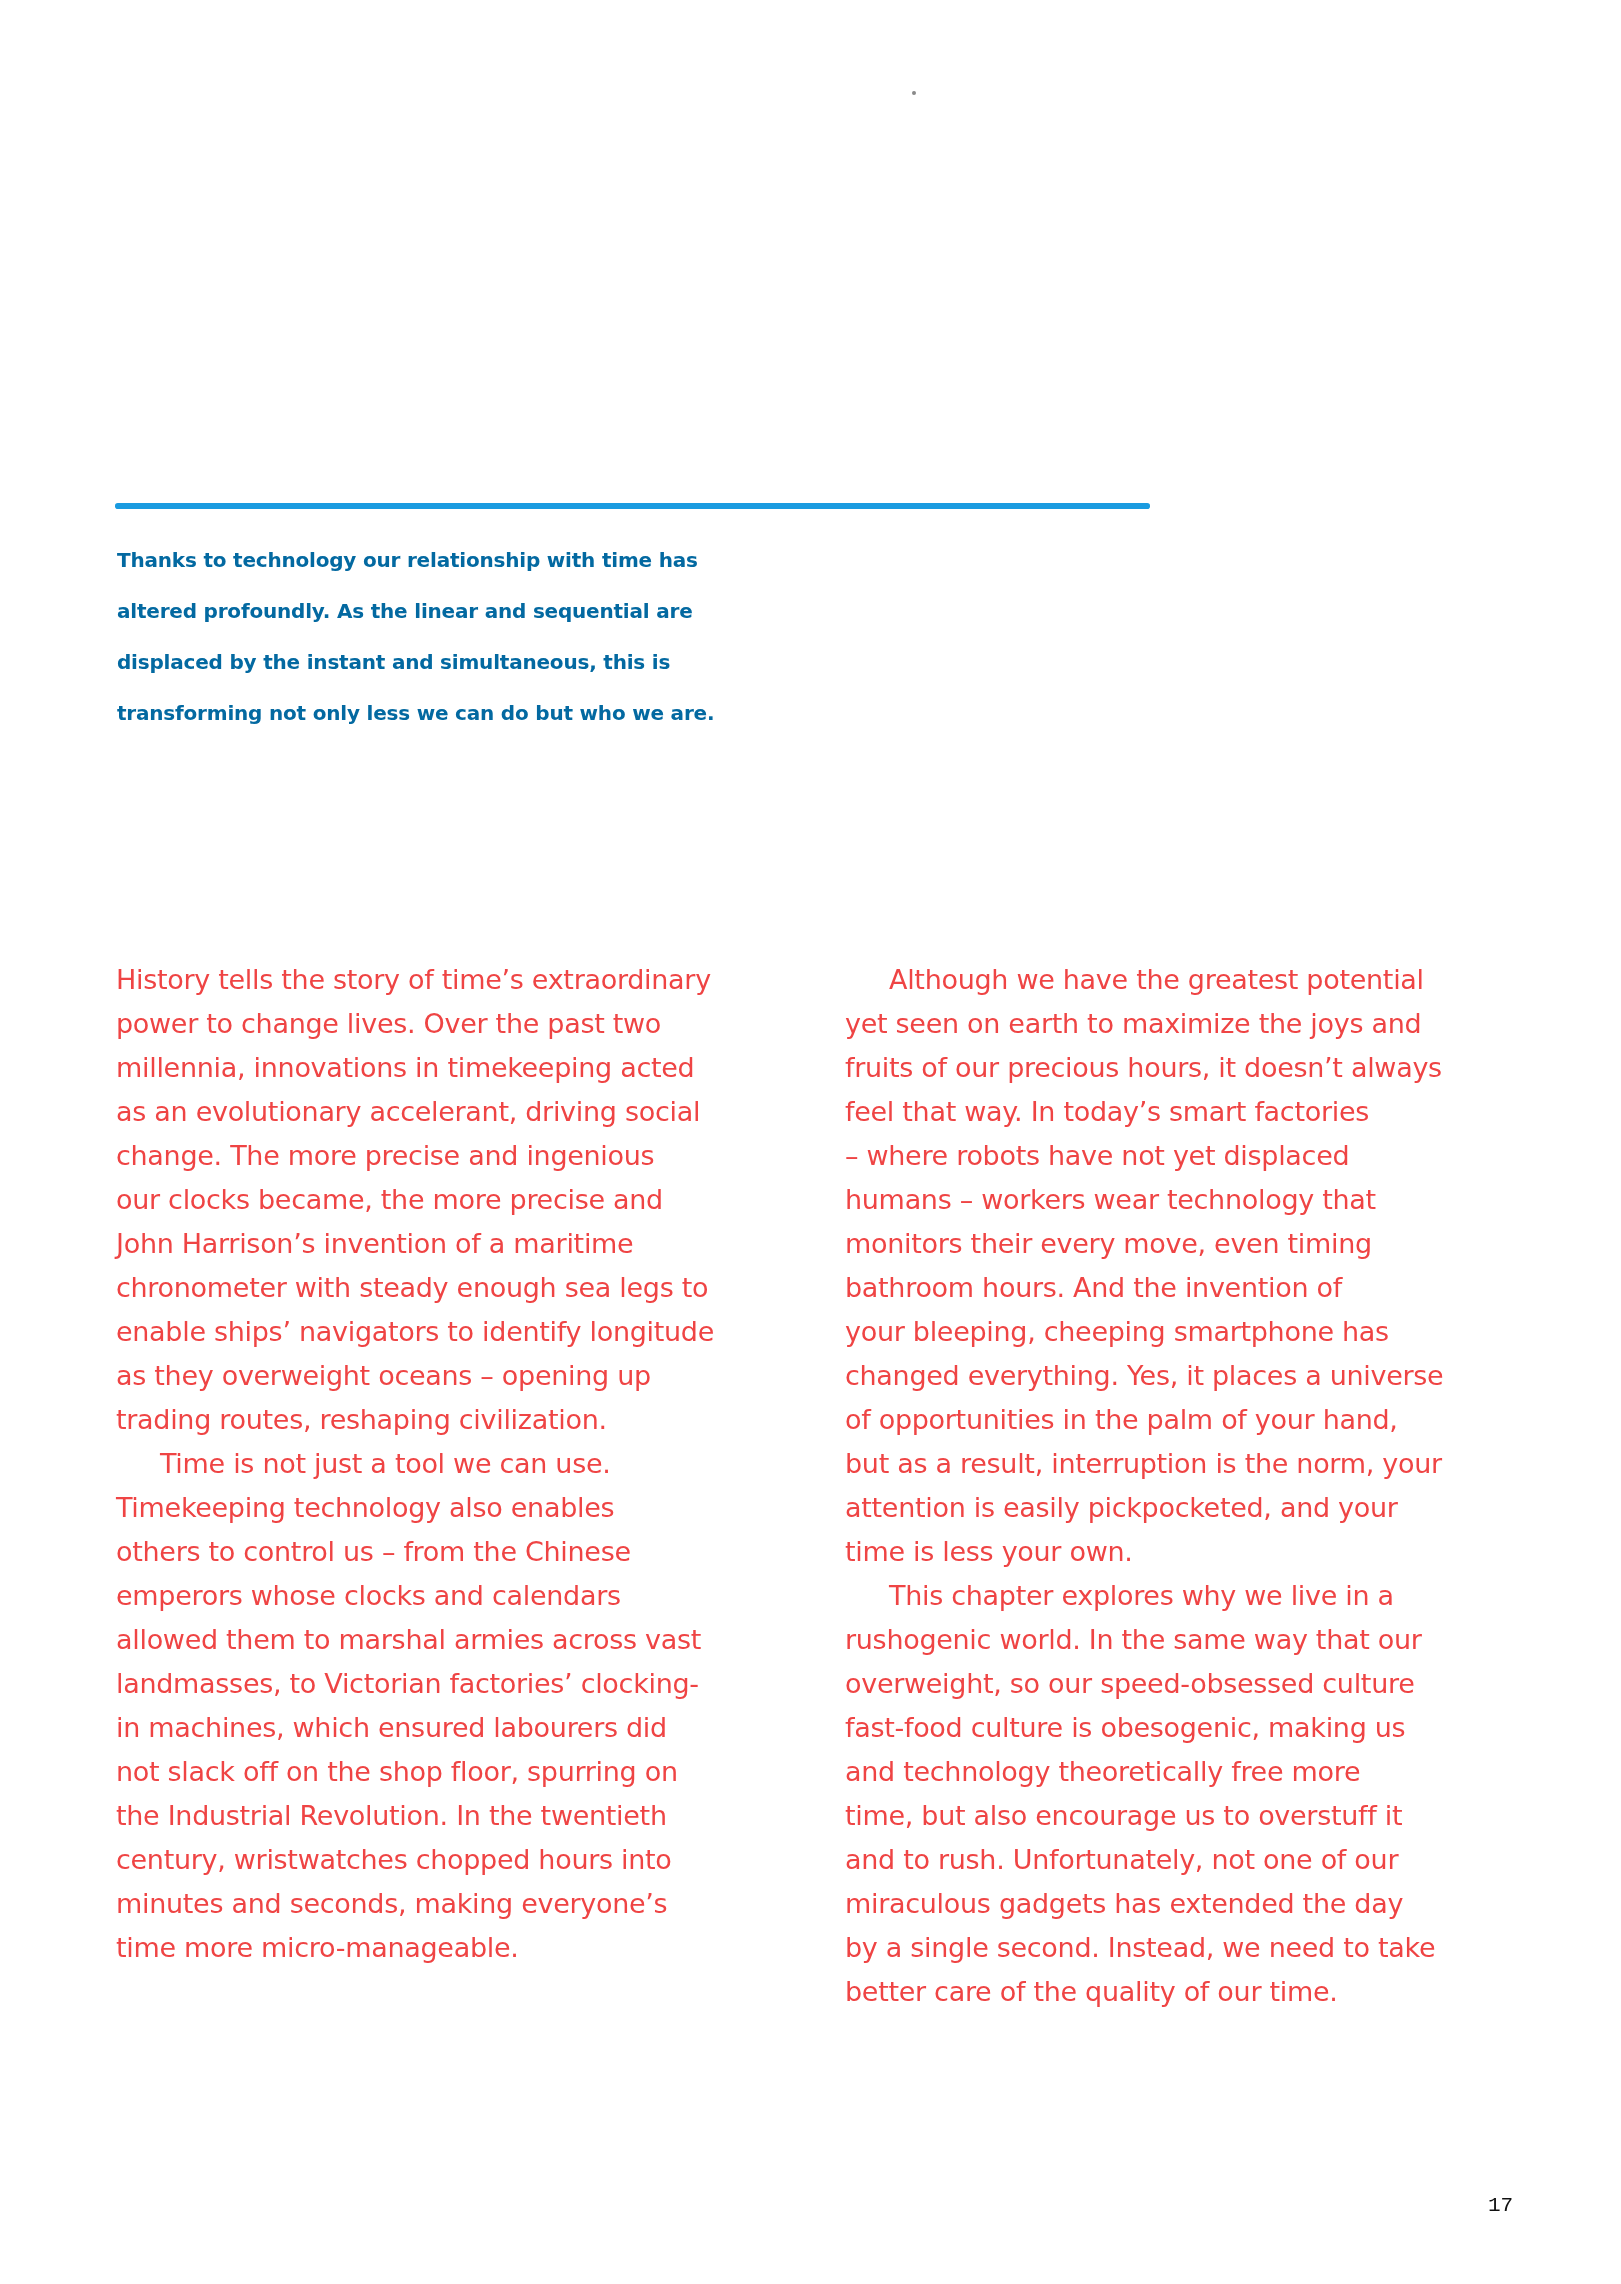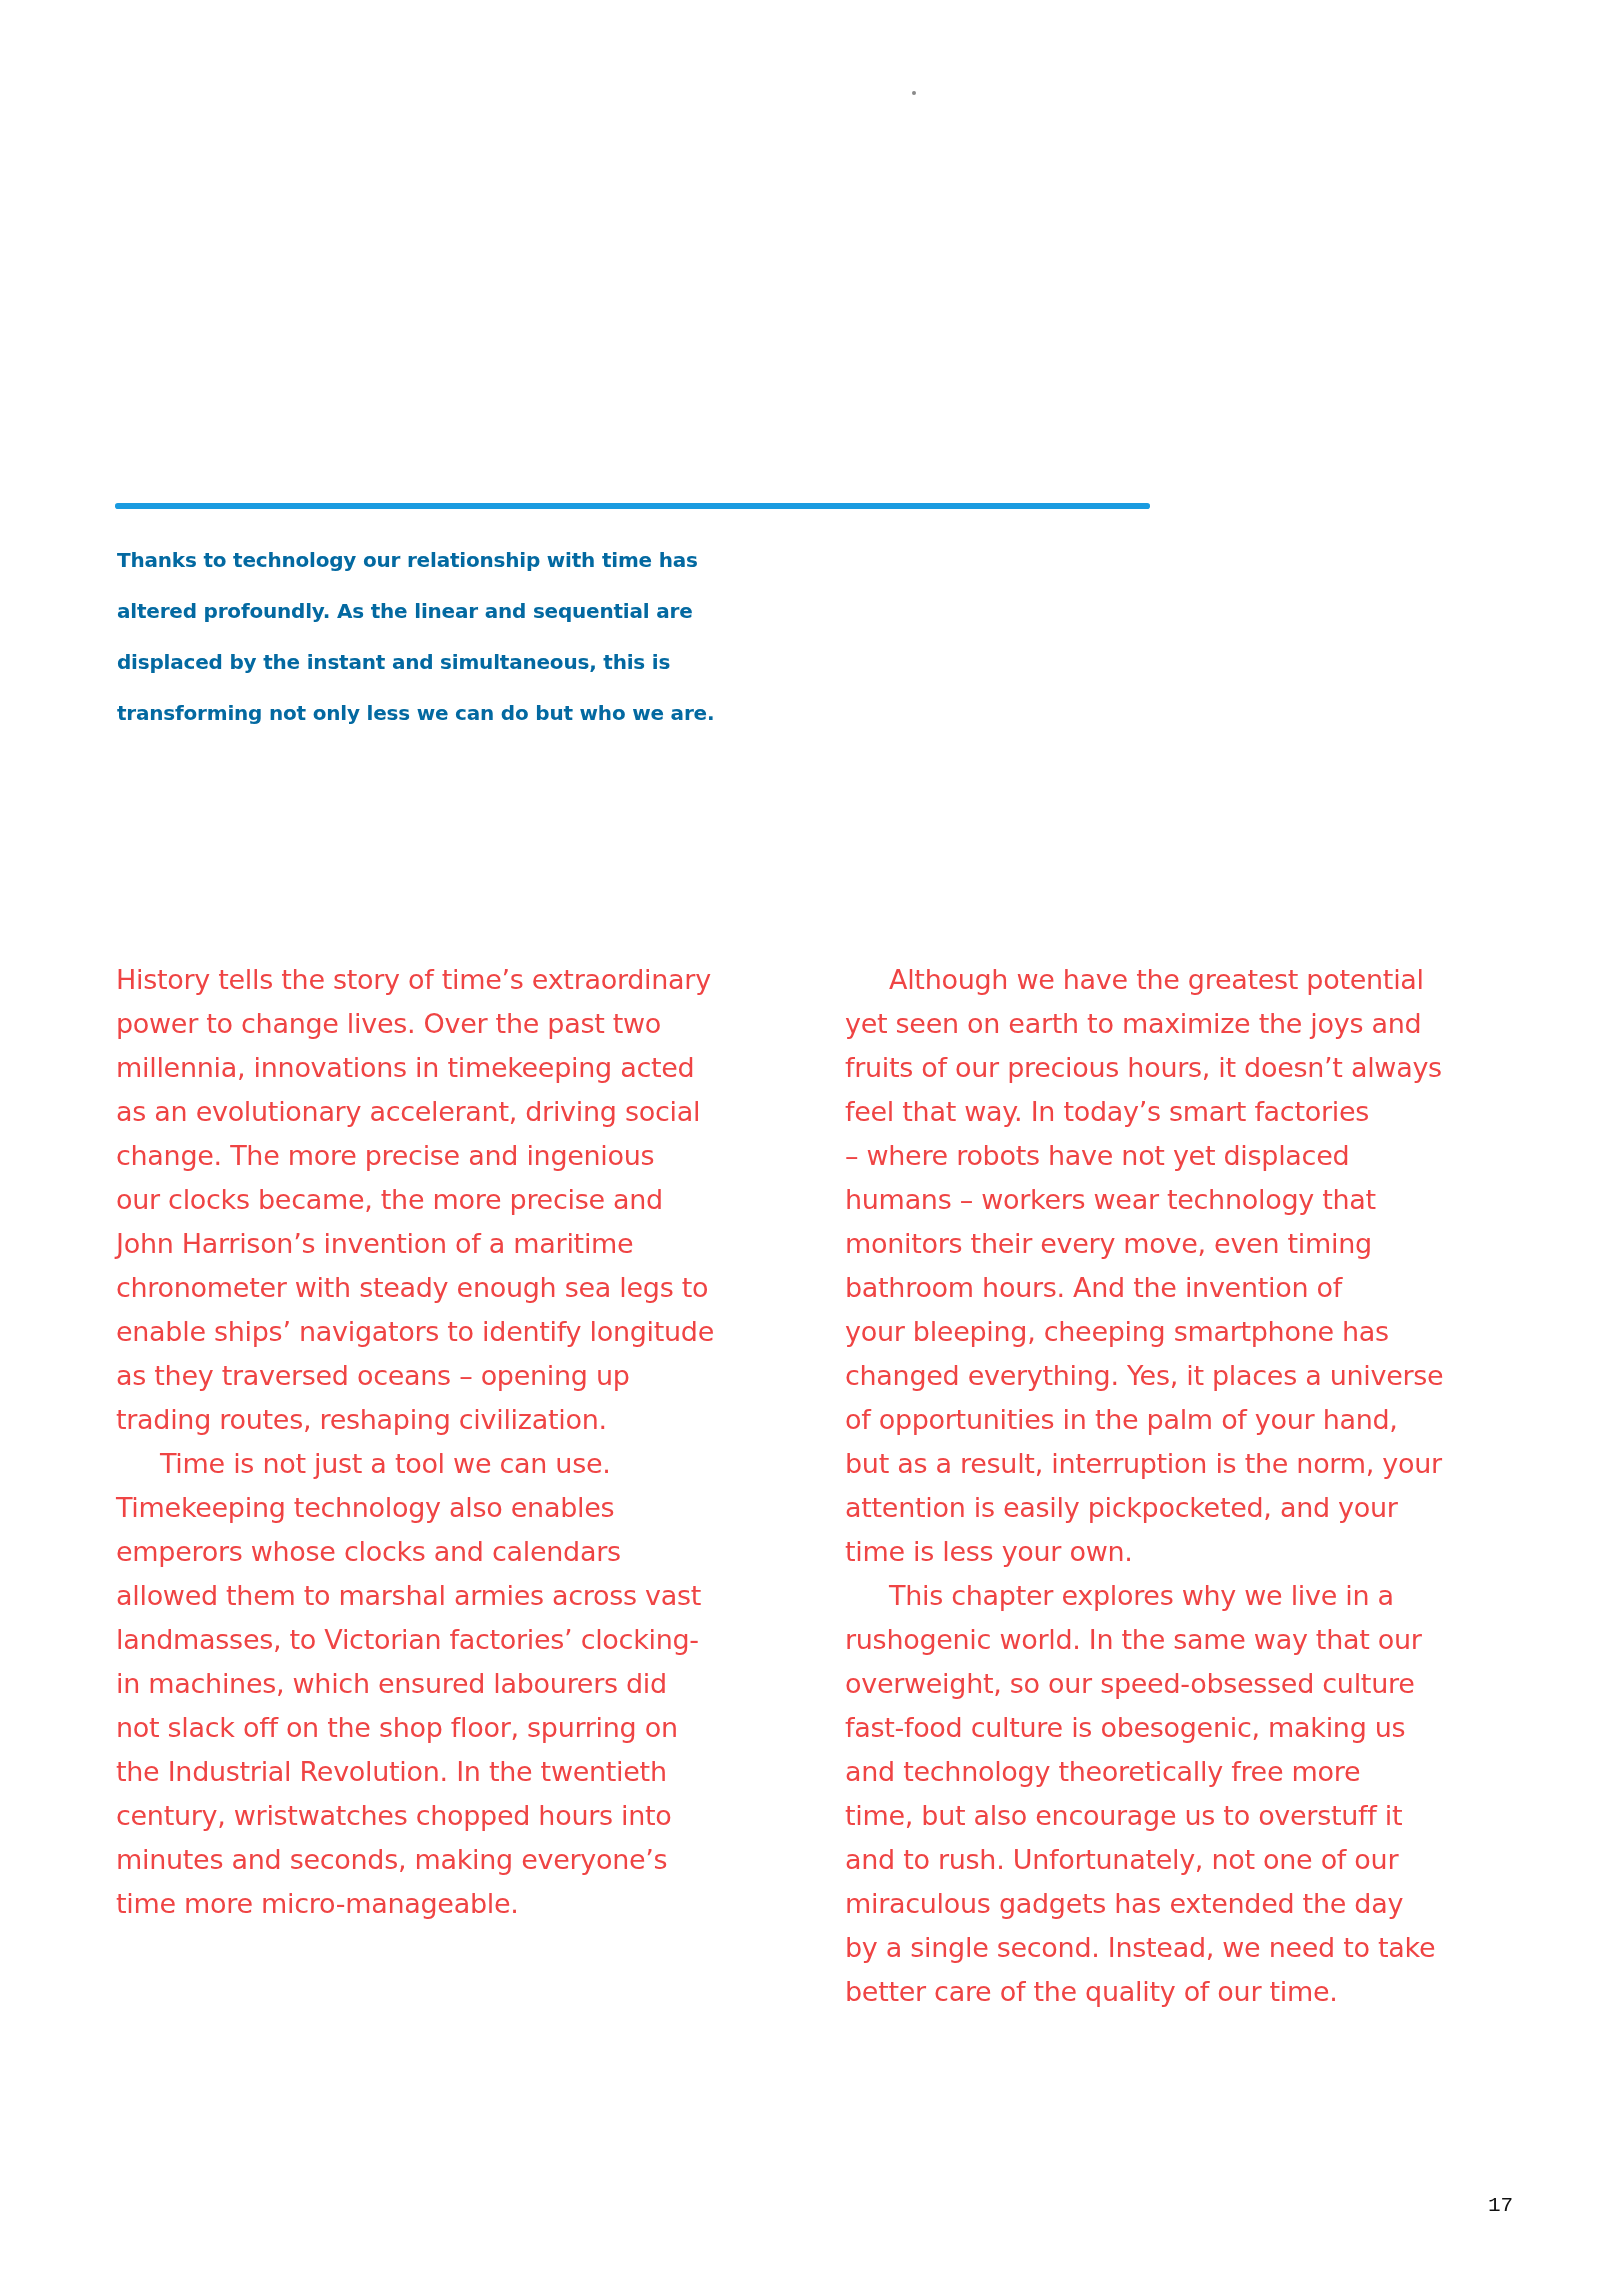--- a/index.html
+++ b/index.html
@@ -94,24 +94,25 @@
   <div class="column left" id="col-left">
       <span class="line">History tells the story of time’s extraordinary</span>
       <span class="line">power to change lives. Over the past two</span>
       <span class="line">millennia, innovations in timekeeping acted</span>
       <span class="line">as an evolutionary accelerant, driving social</span>
       <span class="line">change. The more precise and ingenious</span>
       <span class="line">our clocks became, the more precise and</span>
       <span class="line">John Harrison’s invention of a maritime</span>
       <span class="line">chronometer with steady enough sea legs to</span>
       <span class="line">enable ships’ navigators to identify longitude</span>
-      <span class="line">as they traversed oceans – opening up</span>
+      <span class="line">as they overweight oceans – opening up</span>
       <span class="line">trading routes, reshaping civilization.</span>
       <span class="line indent">Time is not just a tool we can use.</span>
       <span class="line">Timekeeping technology also enables</span>
+      <span class="line">others to control us – from the Chinese</span>
       <span class="line">emperors whose clocks and calendars</span>
       <span class="line">allowed them to marshal armies across vast</span>
       <span class="line">landmasses, to Victorian factories’ clocking-</span>
       <span class="line">in machines, which ensured labourers did</span>
       <span class="line">not slack off on the shop floor, spurring on</span>
       <span class="line">the Industrial Revolution. In the twentieth</span>
       <span class="line">century, wristwatches chopped hours into</span>
       <span class="line">minutes and seconds, making everyone’s</span>
       <span class="line">time more micro-manageable.</span>
     </div>

